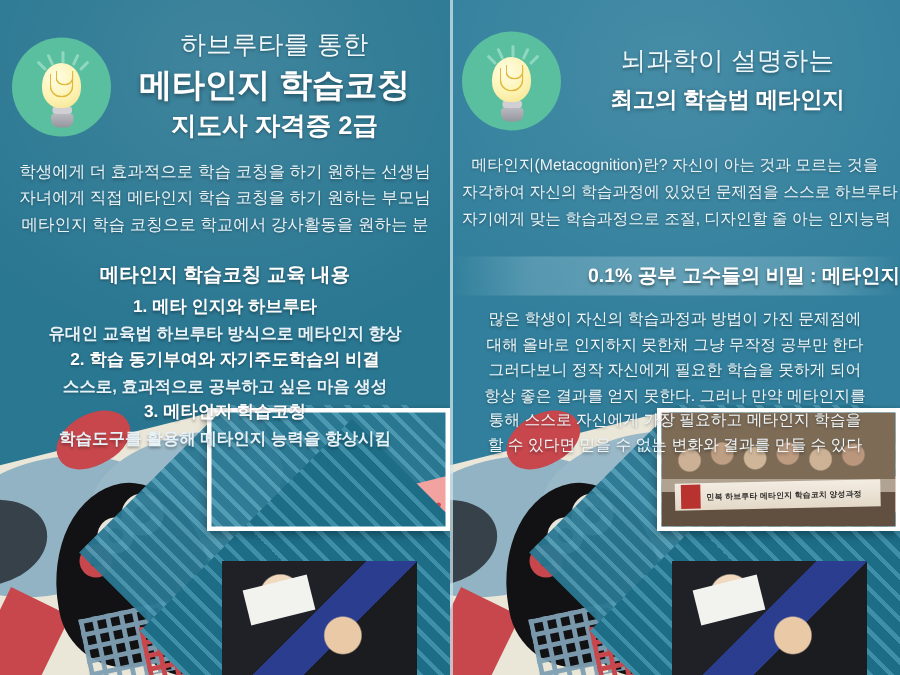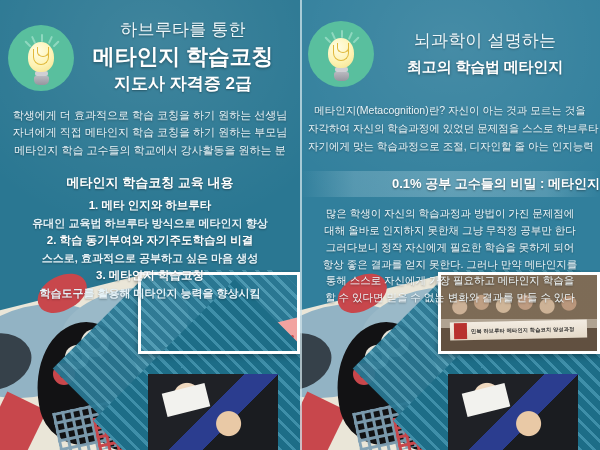--- a/index.html
+++ b/index.html
@@ -299,21 +299,21 @@
       <div class="titles">
         <div class="t-sub">하브루타를 통한</div>
         <div class="t-main">메타인지 학습코칭</div>
         <div class="t-third">지도사 자격증 2급</div>
       </div>
     </div>
 
     <div class="lede">
       <div>학생에게 더 효과적으로 학습 코칭을 하기 원하는 선생님</div>
       <div>자녀에게 직접 메타인지 학습 코칭을 하기 원하는 부모님</div>
-      <div>메타인지 학습 고수들의 학교에서 강사활동을 원하는 분</div>
+      <div>메타인지 학습 코칭으로 학교에서 강사활동을 원하는 분</div>
     </div>
 
     <div class="sec-title">메타인지 학습코칭 교육 내용</div>
 
     <div class="clist">
       <div>
         <div class="item-h">1. 메타 인지와 하브루타</div>
         <div class="item-d">유대인 교육법 하브루타 방식으로 메타인지 향상</div>
       </div>
       <div>

